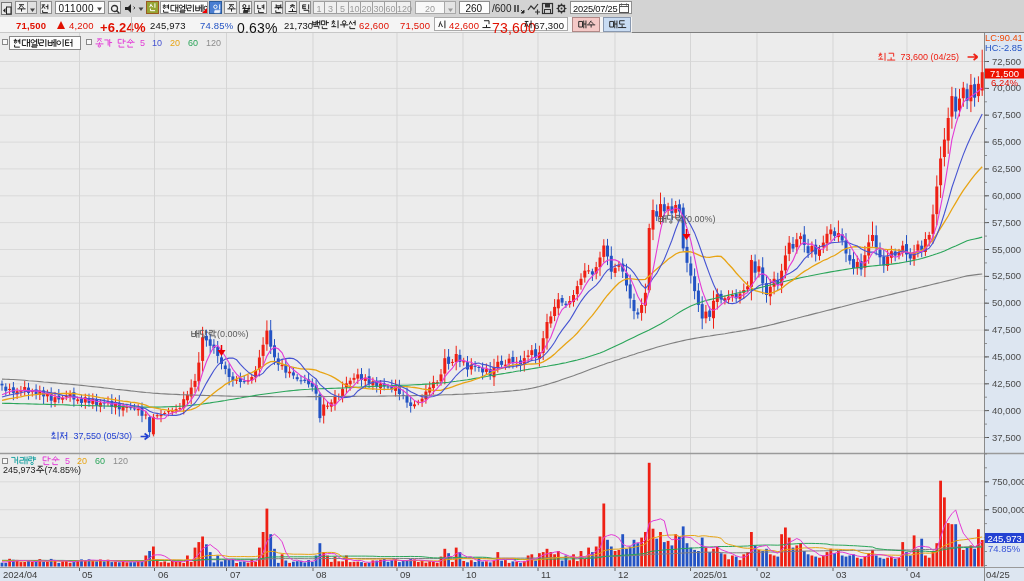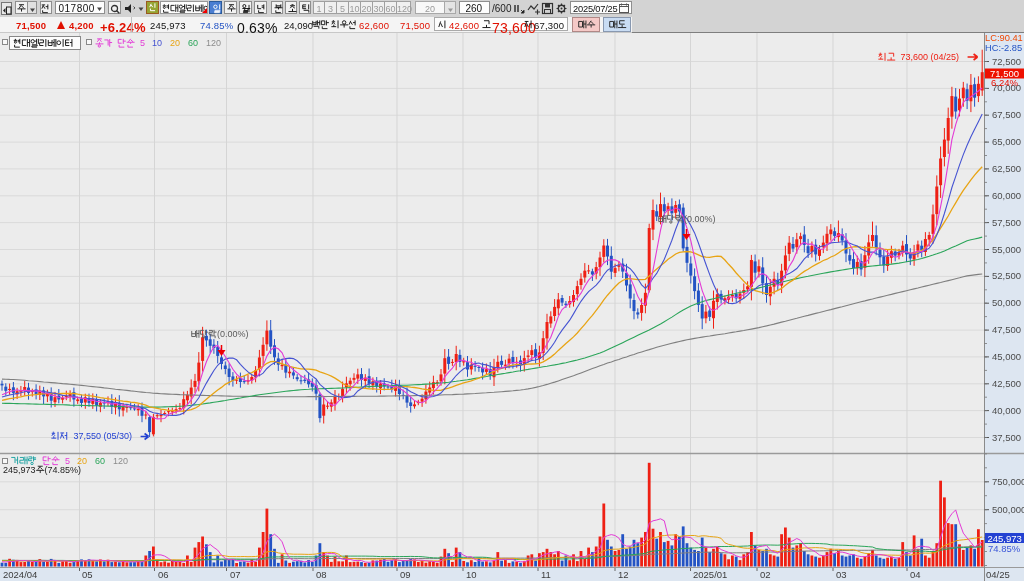--- a/index.html
+++ b/index.html
@@ -1008,21 +1008,21 @@
         <path d="M2,5.5 h5 l-2.5,3.5 z" fill="#444"></path>
       </svg></div>
     <div style="position:absolute;left:39.5px;top:1px;width:12px;height:13px;background:#f2f2f2;border:1px solid #8e8e8e;">
       <div style="margin:0 auto;margin-top:2px;width:9px">
         <svg width="10" height="11" style="overflow:visible;display:block">
           <path transform="translate(0.00,0)" d="M0.72,0.9 H4.14 M2.4299999999999997,0.9 L0.8568,4.68 M2.4299999999999997,2.1096 L4.0032,4.68 M6.84,0.36 V5.400000000000001 M4.68,2.6280000000000006 H6.84 M1.6199999999999999,6.3 V8.64 H6.84" stroke="#111" stroke-width="0.94" fill="none"></path>
         </svg>
       </div>
     </div>
     <div style="position:absolute;left:54.5px;top:1px;width:50px;height:13px;background:#fdfdfd;border:1px solid #8e8e8e">
-      <div style="font-size:10px;color:#111;margin:1px 0 0 3px;letter-spacing:0.5px">017800</div>
+      <div style="font-size:10px;color:#111;margin:1px 0 0 3px;letter-spacing:0.5px">011000</div>
       <svg width="9" height="13" style="position:absolute;right:0;top:0">
         <path d="M2,5.5 h5 l-2.5,3.5 z" fill="#444"></path>
       </svg>
     </div>
     <div style="position:absolute;left:108px;top:1px;width:13px;height:13px;background:#f2f2f2;border:1px solid #8e8e8e;"><svg width="13" height="13">
         <circle cx="5.5" cy="5.5" r="3" fill="none" stroke="#333" stroke-width="1.3"></circle>
         <path d="M7.7,7.7 l2.6,2.6" stroke="#333" stroke-width="1.4"></path>
       </svg></div>
     <div style="position:absolute;left:123px;top:1px;width:14px;height:13px;"><svg width="14" height="13">
         <path d="M2,5 h3 l3,-3 v9 l-3,-3 h-3 z" fill="#222"></path>
@@ -1157,27 +1157,27 @@
     <div style="position:absolute;left:570px;top:1px;width:62px;height:13px;background:#fdfdfd;border:1px solid #8e8e8e">
       <div style="font-size:9.3px;color:#111;margin:1.5px 0 0 2px;letter-spacing:-0.2px">2025/07/25</div>
       <svg width="11" height="11" style="position:absolute;right:1px;top:1px">
         <rect x="0.5" y="1.5" width="9" height="8" fill="none" stroke="#555" stroke-width="1"></rect>
         <path d="M0.5,3.5 h9 M2.5,0.5 v2 M7.5,0.5 v2" stroke="#555" stroke-width="1"></path>
       </svg>
     </div>
     <div style="position:absolute;left:0px;top:16.5px;width:632px;height:16.5px;background:#f4f4f4;border-bottom:1px solid #c8c8c8"></div>
     <div style="position:absolute;left:16px;top:20px;font-size:9.5px;color:#e01000;font-weight:bold;letter-spacing:0.2px">71,500</div>
     <div style="position:absolute;left:57px;top:21px;width:0;height:0;border-left:4.5px solid transparent;border-right:4.5px solid transparent;border-bottom:8px solid #e01000"></div>
-    <div style="position:absolute;left:69px;top:20px;font-size:9.5px;color:#e01000;font-weight:bold;letter-spacing:0.2px">4,200</div>
+    <div style="position:absolute;left:69px;top:20px;font-size:9.5px;color:#e01000;font-weight:normal;letter-spacing:0.2px">4,200</div>
     <div style="position:absolute;left:100px;top:20px;font-size:13px;color:#e01000;font-weight:bold;letter-spacing:0.2px">+6.24%</div>
     <div style="position:absolute;left:131px;top:17px;width:1px;height:15px;background:#c0c0c0"></div>
     <div style="position:absolute;left:150px;top:20px;font-size:9.5px;color:#111;letter-spacing:0.2px">245,973</div>
     <div style="position:absolute;left:200px;top:20px;font-size:9.5px;color:#2353c4;letter-spacing:0.2px">74.85%</div>
     <div style="position:absolute;left:237px;top:20px;font-size:14px;color:#111;letter-spacing:0.2px">0.63%</div>
-    <div style="position:absolute;left:284px;top:20px;font-size:9.5px;color:#111">24,090</div>
+    <div style="position:absolute;left:284px;top:20px;font-size:9.5px;color:#111">21,730</div>
     <div style="position:absolute;left:312px;top:20px">
       <svg width="18" height="11" style="overflow:visible;display:block">
         <path transform="translate(0.00,0)" d="M0.72,0.9 V4.68 M4.14,0.9 V4.68 M0.72,2.79 H4.14 M0.72,4.68 H4.14 M5.3999999999999995,0.36 V5.400000000000001 M7.74,0.36 V5.400000000000001 M5.3999999999999995,2.6280000000000006 H7.74 M1.6199999999999999,6.3 H6.84 V8.64" stroke="#111" stroke-width="0.94" fill="none"></path>
         <path transform="translate(8.64,0)" d="M0.72,0.9 H4.14 V4.68 H0.72 Z M5.76,0.36 V5.400000000000001 M5.76,2.6280000000000006 H8.28 M1.6199999999999999,6.3 V8.64 H6.84" stroke="#111" stroke-width="0.94" fill="none"></path>
       </svg>
     </div>
     <div style="position:absolute;left:331px;top:20px">
       <svg width="27" height="11" style="overflow:visible;display:block">
         <path transform="translate(0.00,0)" d="M1.746,0.72 H3.114 M0.72,1.8 H4.14 M2.4299999999999997,1.8 L0.8568,4.32 M2.4299999999999997,2.6064 L4.0032,4.32 M2.79,4.68 V6.66 M0.36,6.66 H5.220000000000001 M7.0200000000000005,0.36 V8.280000000000001" stroke="#111" stroke-width="0.94" fill="none"></path>
         <path transform="translate(8.64,0)" d="M2.79,2.4299999999999997 A1.71,1.71 0 1 0 6.21,2.4299999999999997 A1.71,1.71 0 1 0 2.79,2.4299999999999997 M0.45,4.86 H8.549999999999999 M4.5,4.86 V7.5600000000000005" stroke="#111" stroke-width="0.94" fill="none"></path>

